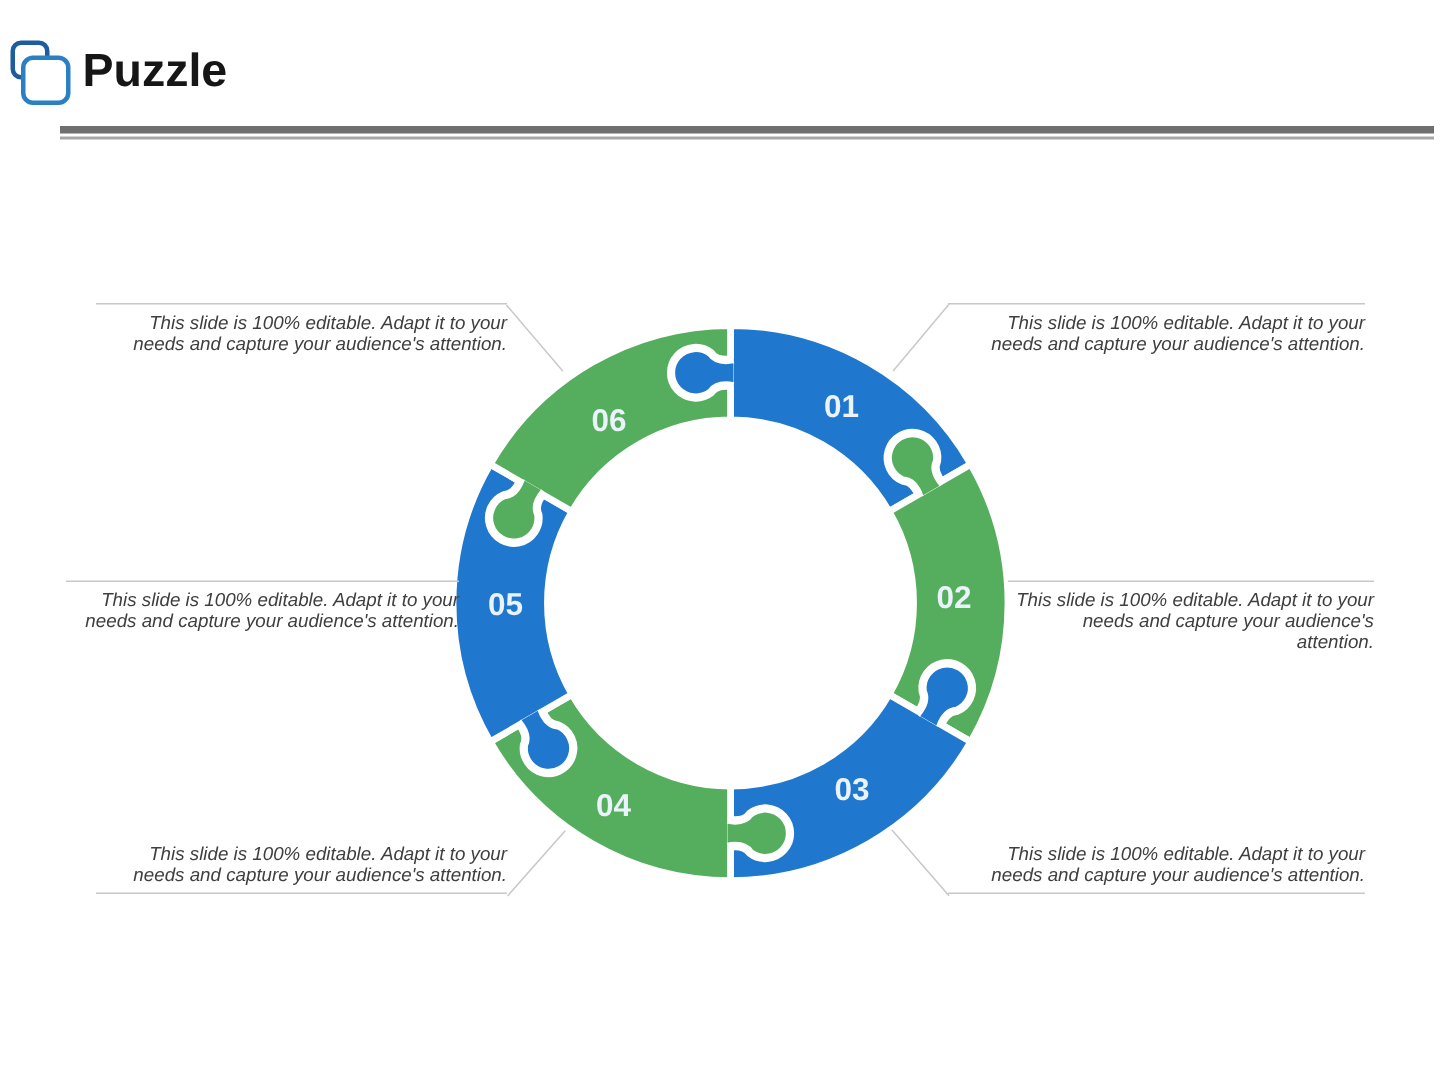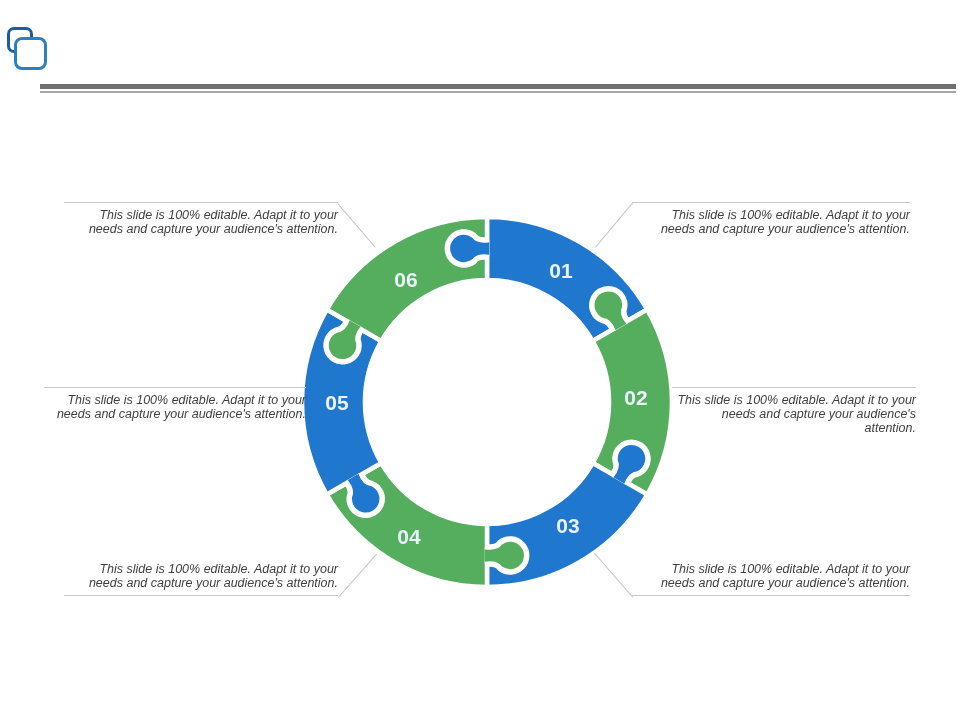--- a/index.html
+++ b/index.html
@@ -35,20 +35,21 @@
 </style>
 </head>
 <body>
 
 <div class="slide">
 
   <div class="logo">
     <span class="sq-small"></span>
     <span class="sq-large"></span>
   </div>
+  <div class="title">Puzzle</div>
   <div class="rule-thick"></div>
   <div class="rule-thin"></div>
 
   <svg class="ring" width="960" height="720" viewBox="0 0 960 720">
     <defs>
       <path id="knob" d="M -9 2 Q -7 -9 -13 -13 A 16.5 16.5 0 1 1 13 -13 Q 7 -9 9 2"></path>
     </defs>
 
     <path class="piece" fill="#2077CE" d="M487 217 A185 185 0 0 1 647.2 309.5 L592.7 341 A122 122 0 0 0 487 280 Z"></path>
     <path class="piece" fill="#55AE5E" d="M647.2 309.5 A185 185 0 0 1 647.2 494.5 L592.7 463 A122 122 0 0 0 592.7 341 Z"></path>

